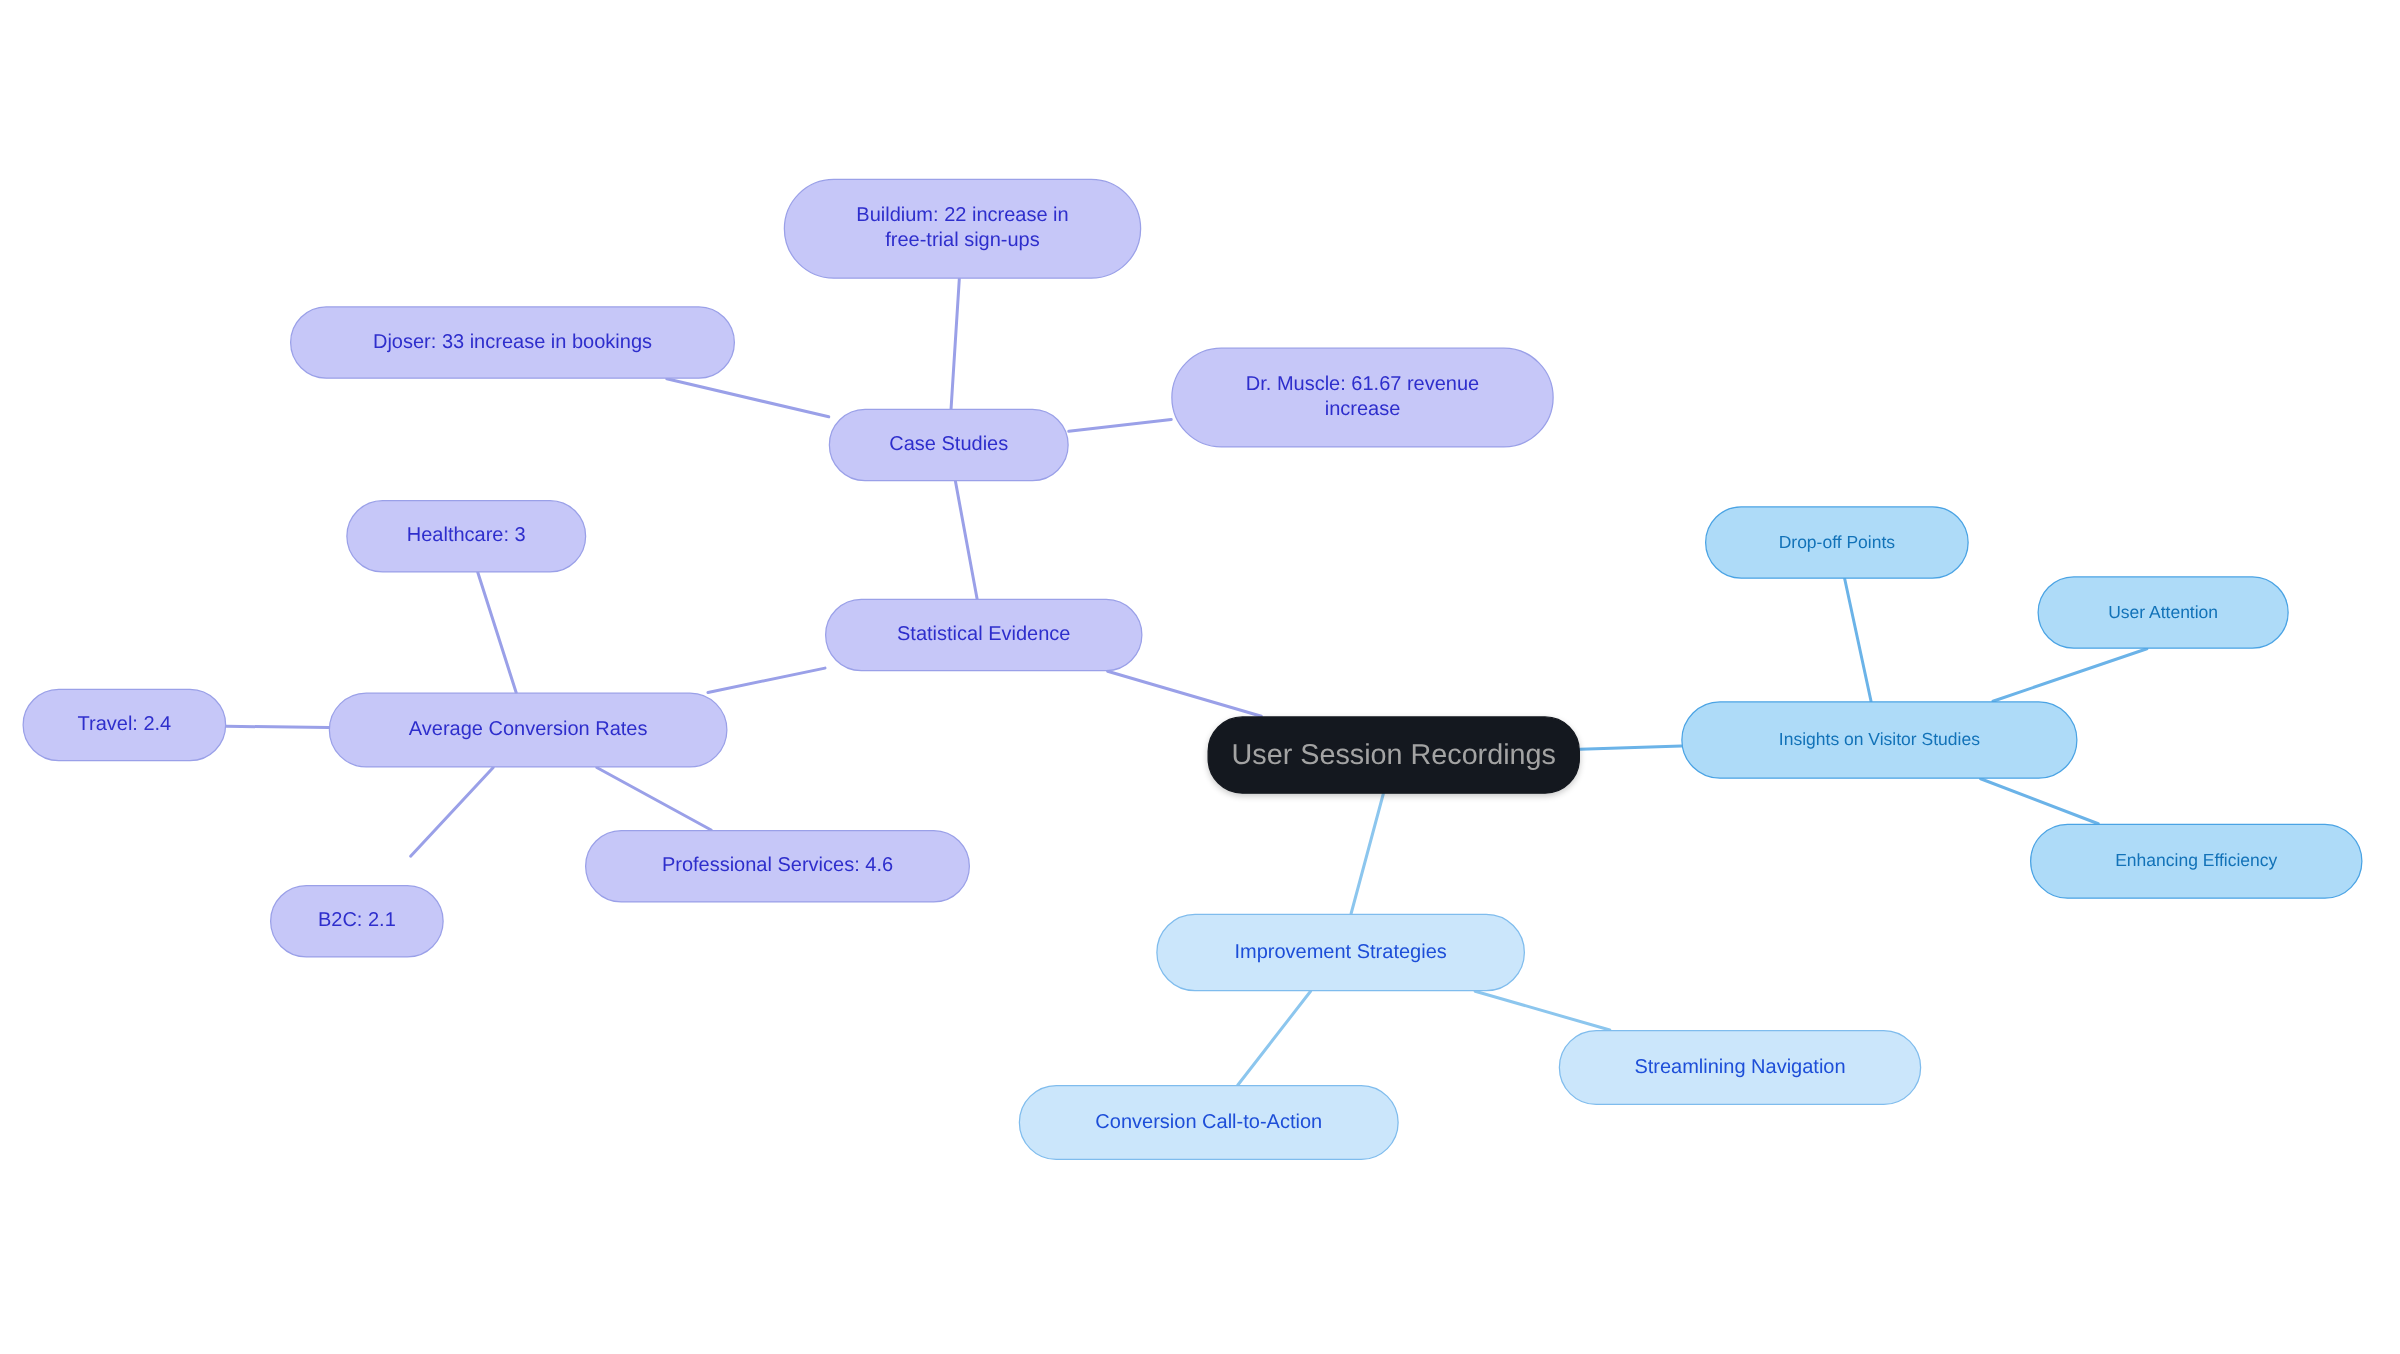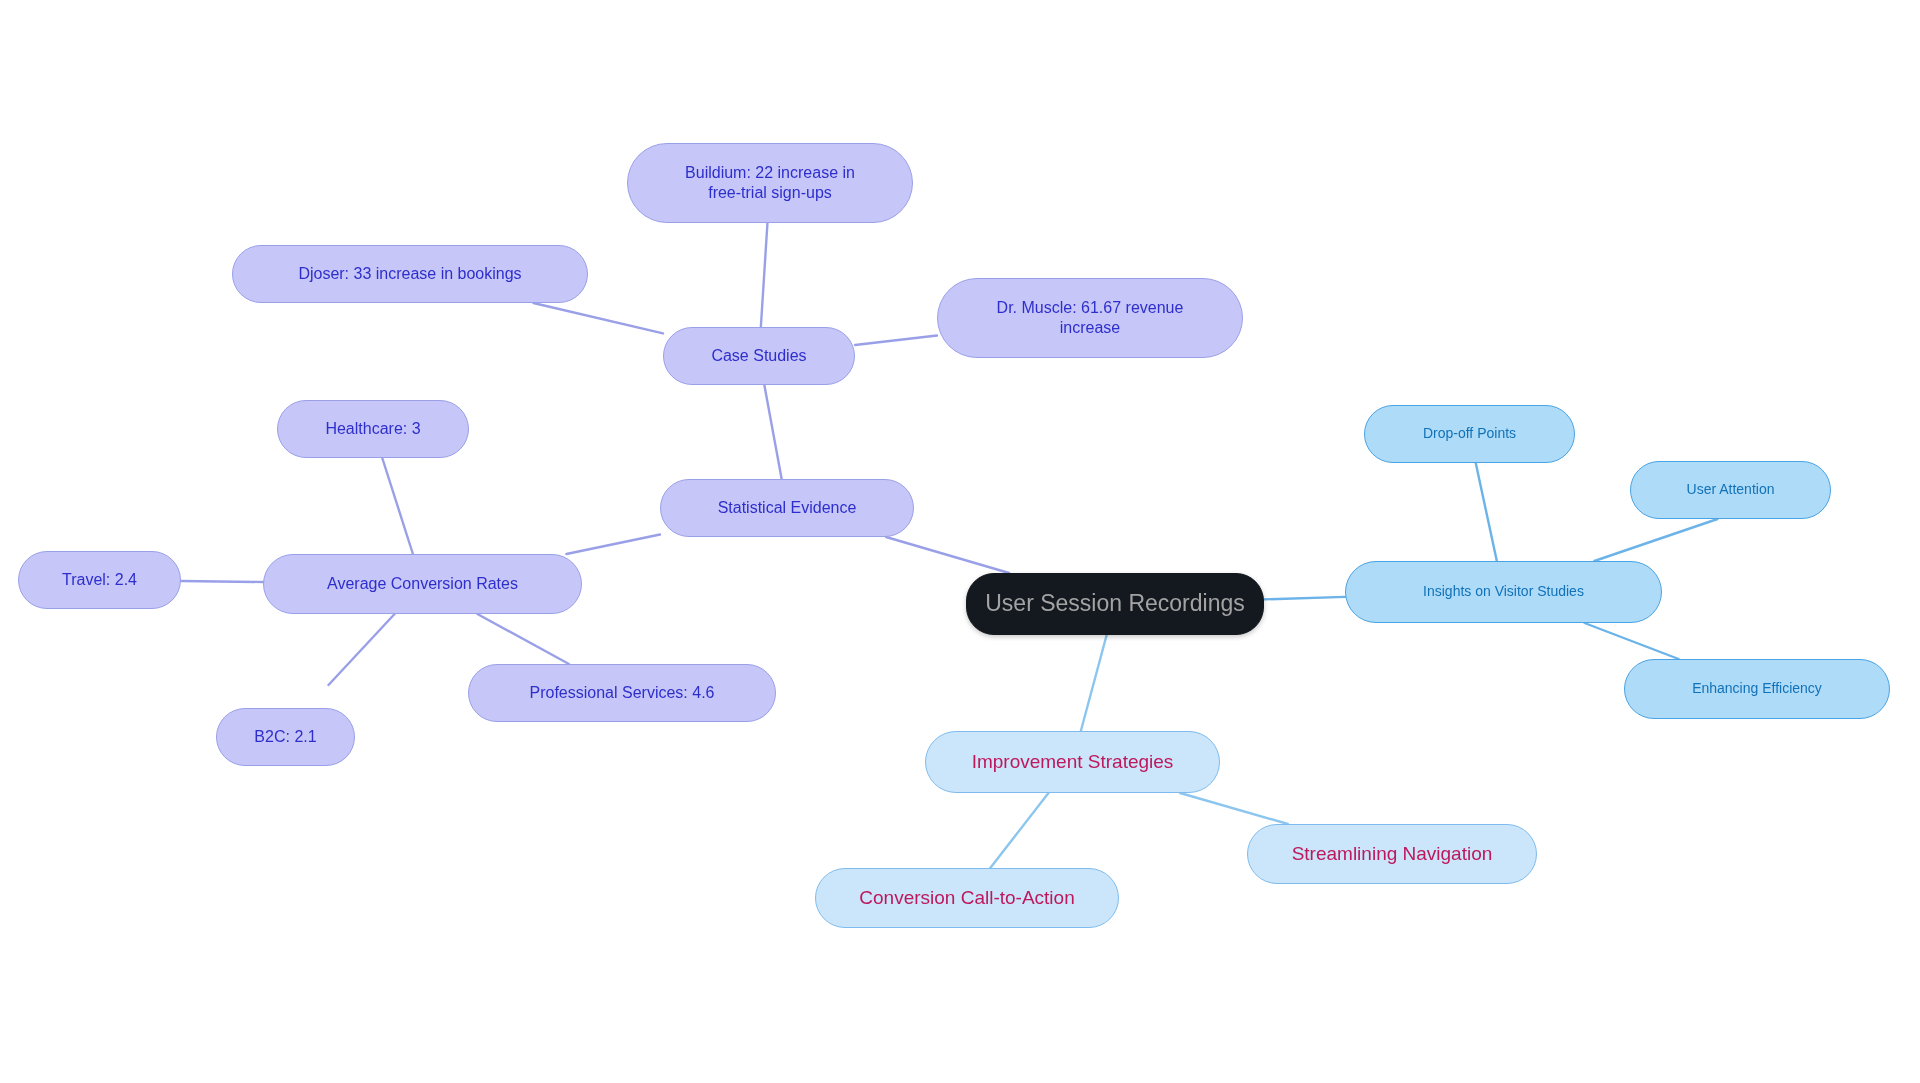--- a/index.html
+++ b/index.html
@@ -56,22 +56,22 @@
   }
   .node.blue-strong {
     background: #aedbf8;
     border-color: #4aa3e4;
     color: #1272b8;
     font-size: 14px;
   }
   .node.blue-soft {
     background: #cbe6fb;
     border-color: #7fbced;
-    color: #be185d;
-    font-size: 19px;
+    color: #1d4ed8;
+    font-size: 16px;
   }
 </style>
 </head>
 <body>
 
 <div id="canvas">
   <svg id="edges" viewBox="0 0 1920 1083">
       <line x1="1009.0833333333333" y1="573" x2="886.0833333333334" y2="537" stroke="#9aa0e8" stroke-width="2.4" stroke-linecap="round"></line>
       <line x1="781.6578947368421" y1="479" x2="764.3421052631579" y2="385" stroke="#9aa0e8" stroke-width="2.4" stroke-linecap="round"></line>
       <line x1="760.8439306358382" y1="327" x2="767.456647398844" y2="223" stroke="#9aa0e8" stroke-width="2.4" stroke-linecap="round"></line>

